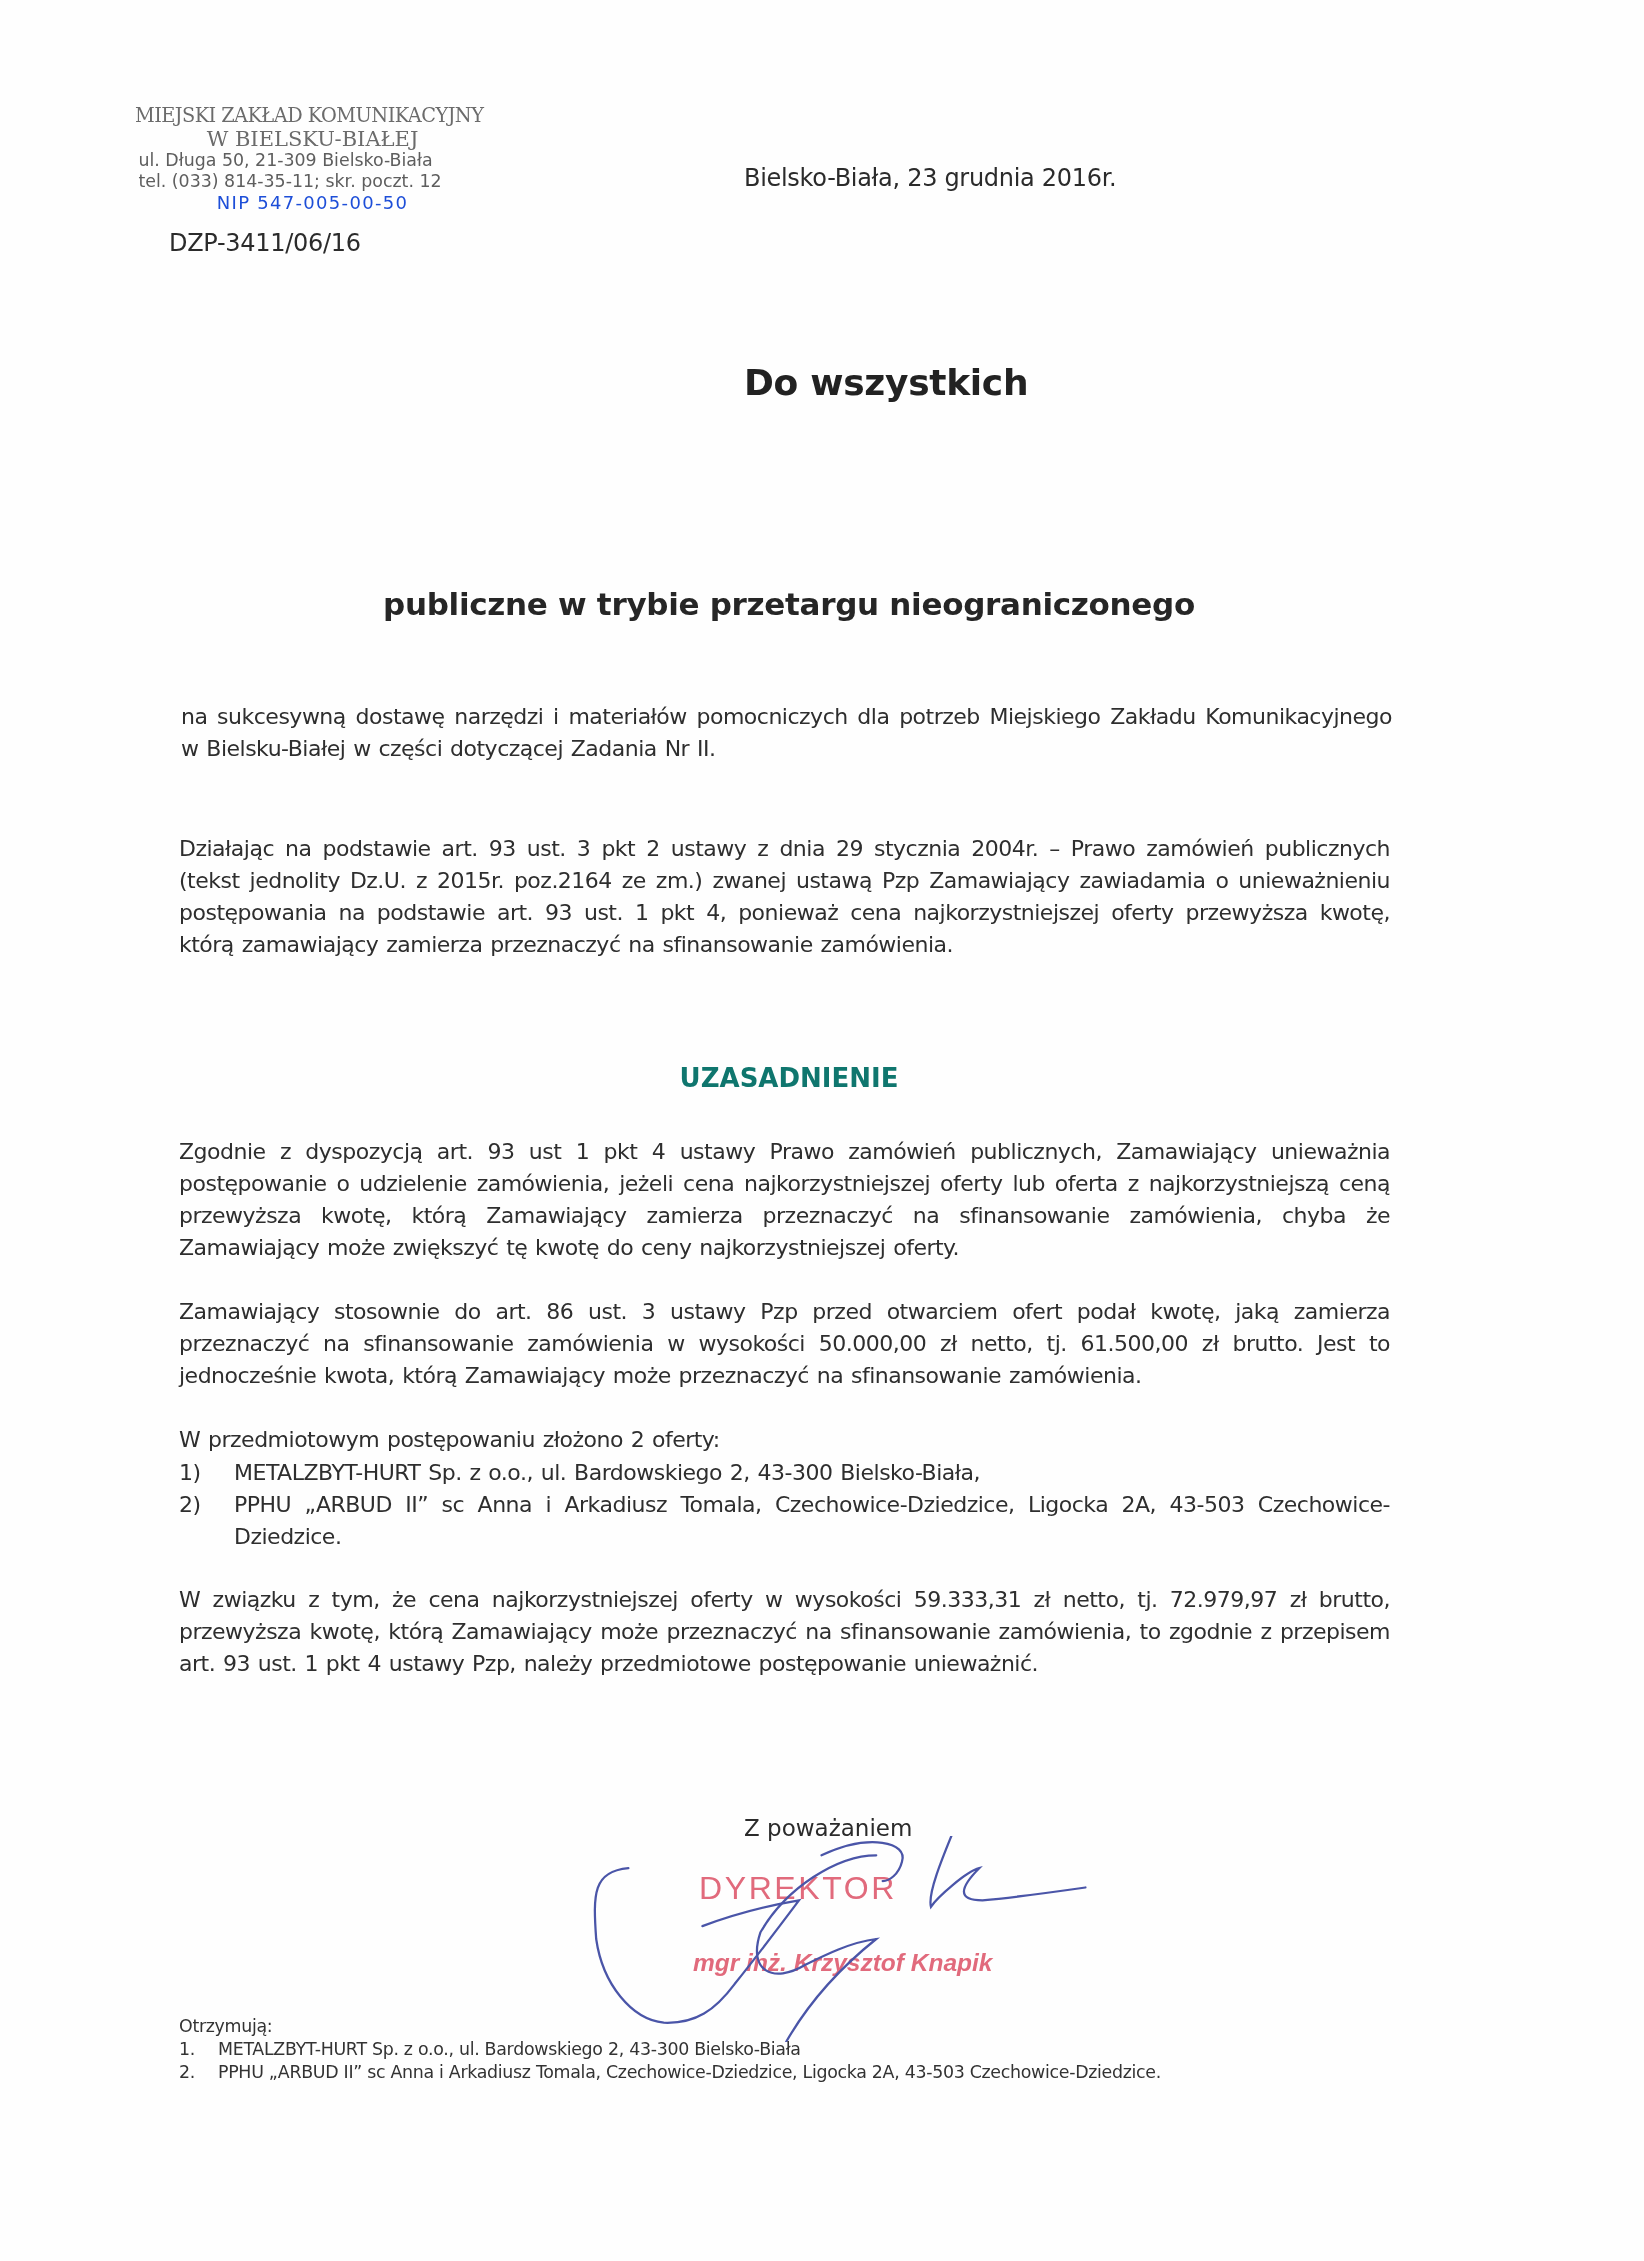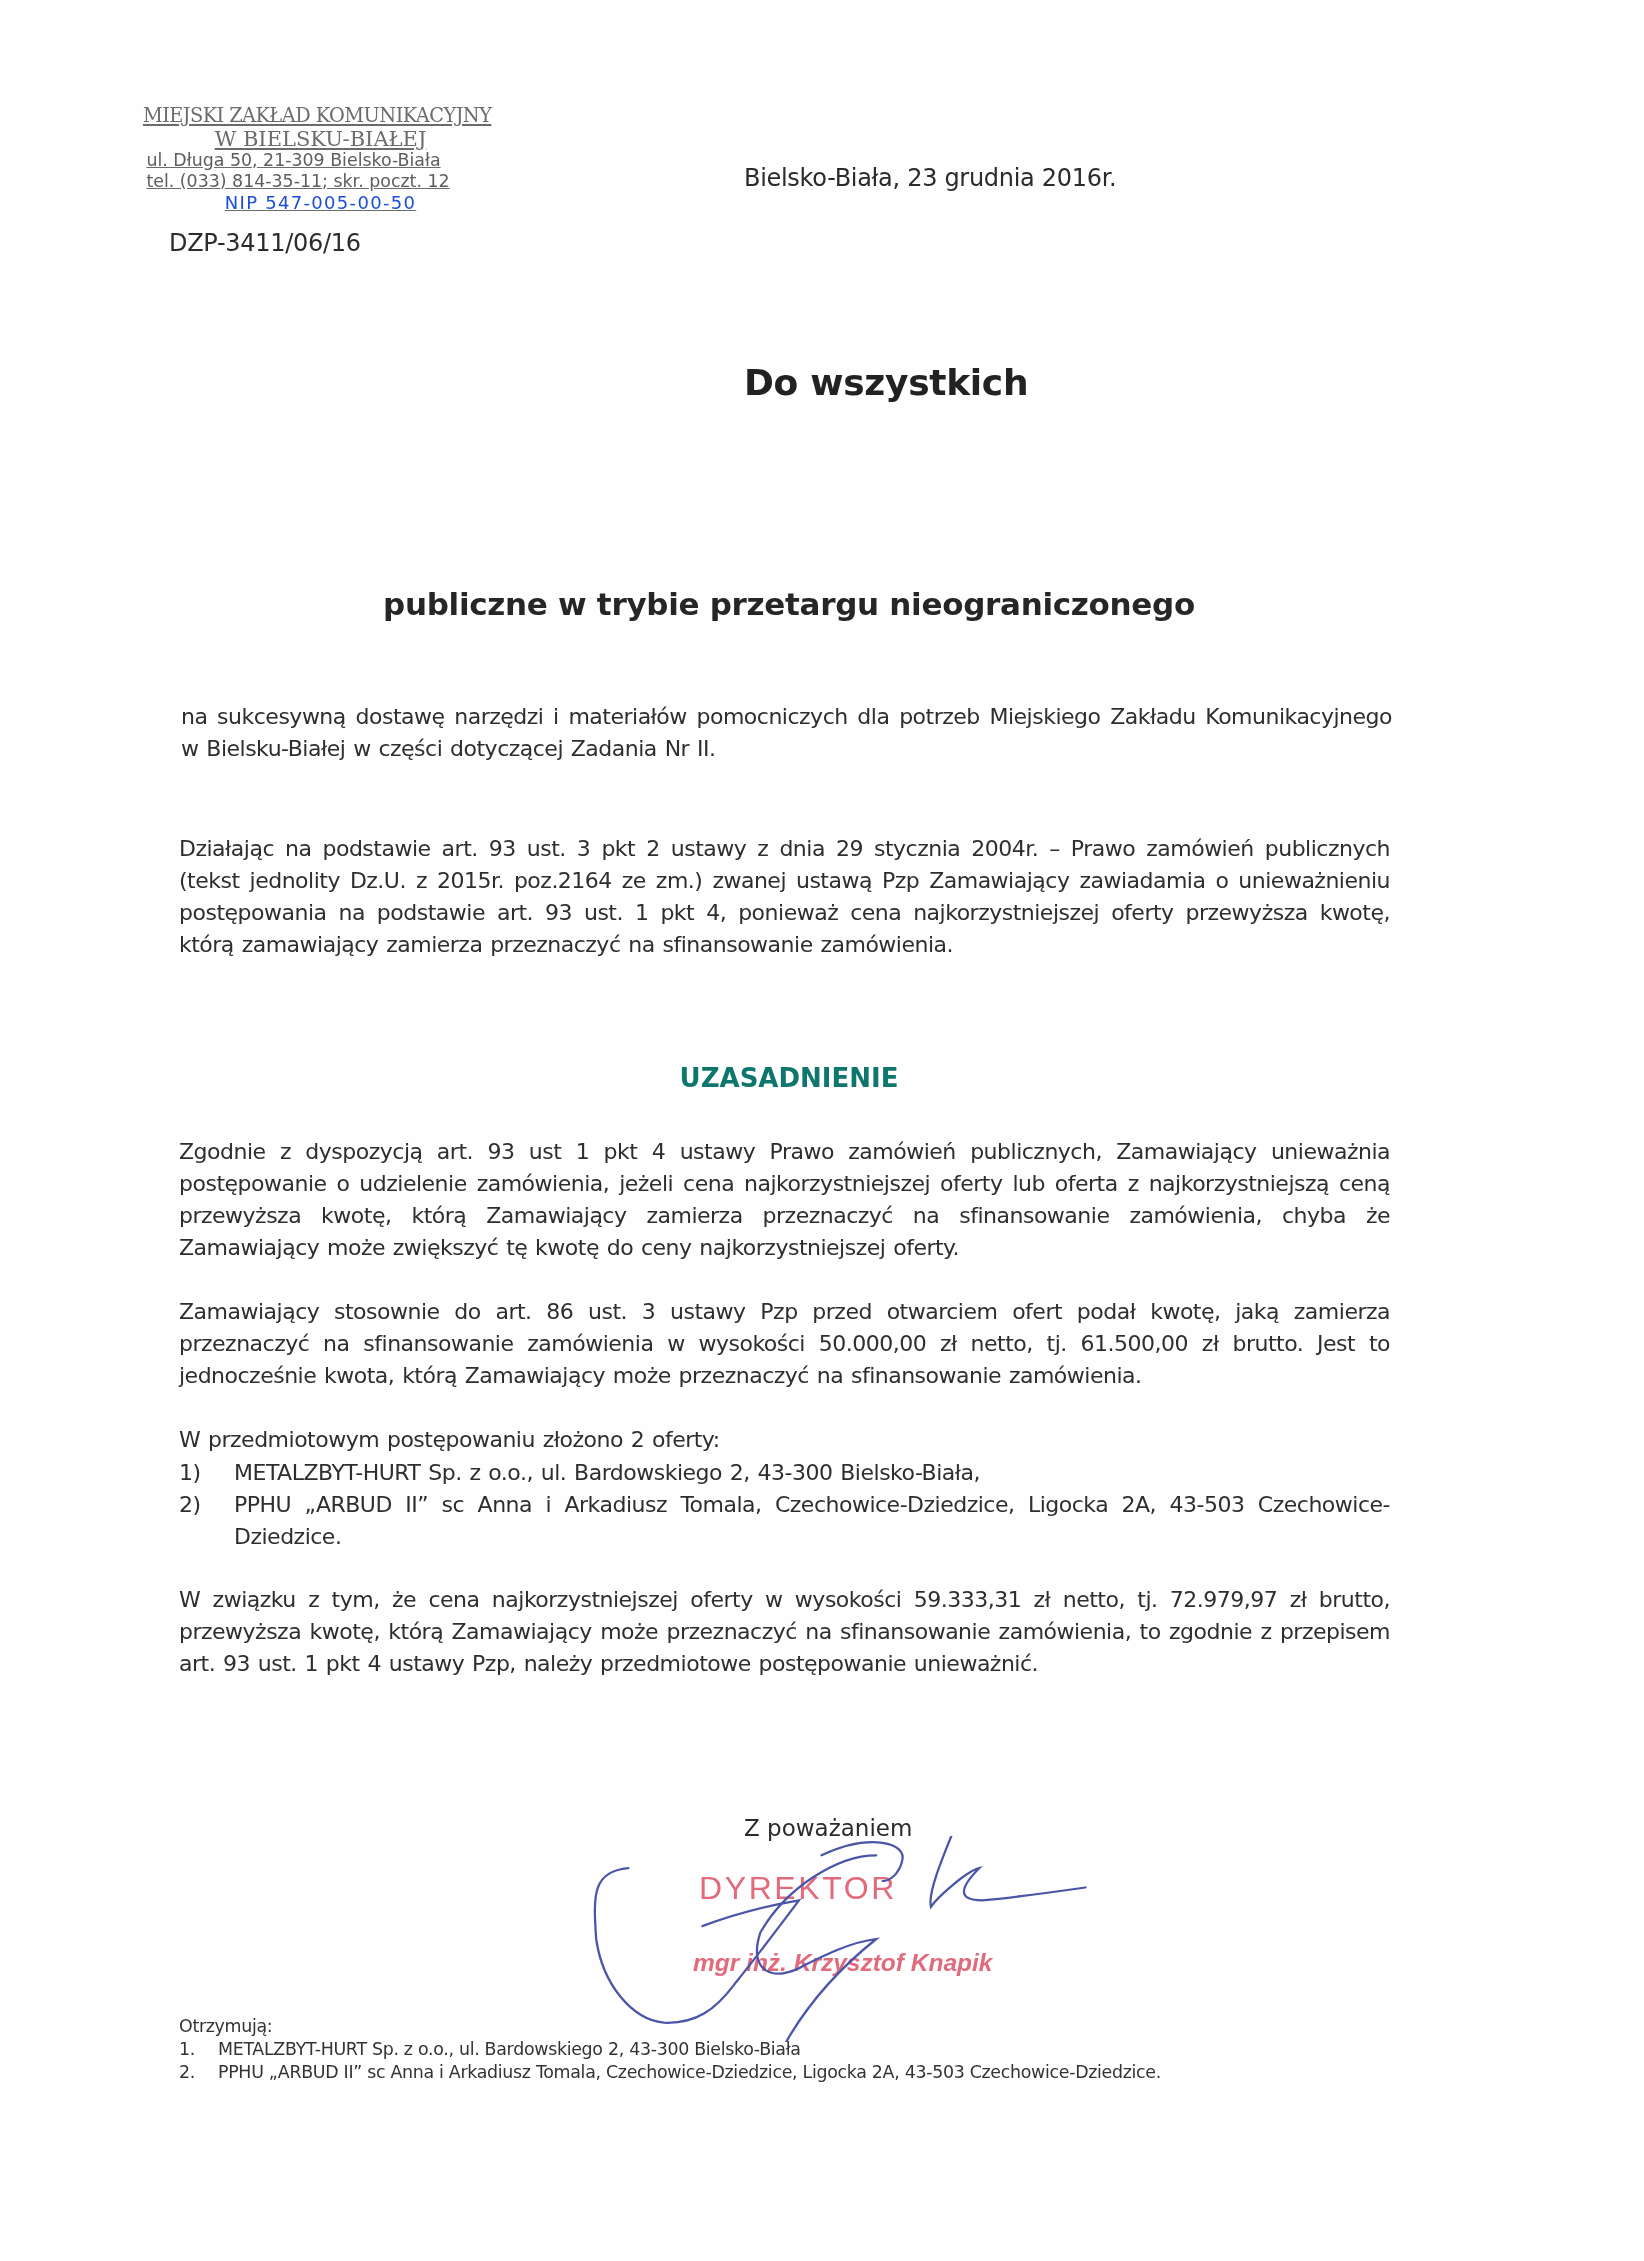--- a/index.html
+++ b/index.html
@@ -1,20 +1,20 @@
 <!DOCTYPE html>
 <html style="font-size:10.3px"><head>
   <meta charset="utf-8">
   <style>
     html, body { margin: 0; padding: 0; background: #ffffff; }
     body { width: 1644px; height: 2261px; position: relative; overflow: hidden; font-family: "DejaVu Sans", sans-serif; color: #2a2a2a; }
     .page { position: absolute; inset: 0; background: #fefefe; }
 
     
-    .stamp { position: absolute; left: 140px; top: 103px; width: 361px; text-align: center; color: #6b6b6b; text-decoration: underline; }
+    .stamp { position: absolute; left: 132px; top: 103px; width: 361px; text-align: center; color: #6b6b6b; }
     .stamp .l1 { font-family: "DejaVu Serif", serif; font-size: 21px; letter-spacing: -0.6px; line-height: 24.5px; transform: scaleX(0.92); transform-origin: left; white-space: nowrap; text-align: left; padding-left: 3.2px; }
     .stamp .l2 { font-family: "DejaVu Serif", serif; font-size: 21px; letter-spacing: 0px; line-height: 22px; white-space: nowrap; }
     .stamp .l3, .stamp .l4 { font-family: "DejaVu Sans", sans-serif; font-size: 17.4px; line-height: 21px; white-space: nowrap; text-align: left; padding-left: 6.4px; color: #5e5e5e; }
     .stamp .l5 { font-family: "DejaVu Sans", sans-serif; font-size: 18px; line-height: 22px; white-space: nowrap; color: #1d4ed8; letter-spacing: 1.3px; }
 
     .ref { position: absolute; left: 169px; top: 229px; font-size: 24px; color: #2b2b2b; letter-spacing: -0.3px; }
     .date { position: absolute; left: 744px; top: 164px; font-size: 24px; color: #2b2b2b; letter-spacing: -0.3px; }
 
     .addressee { position: absolute; left: 744px; top: 358px; font-size: 36px; font-weight: bold; line-height: 50px; color: #222; letter-spacing: -0.3px; }
 

